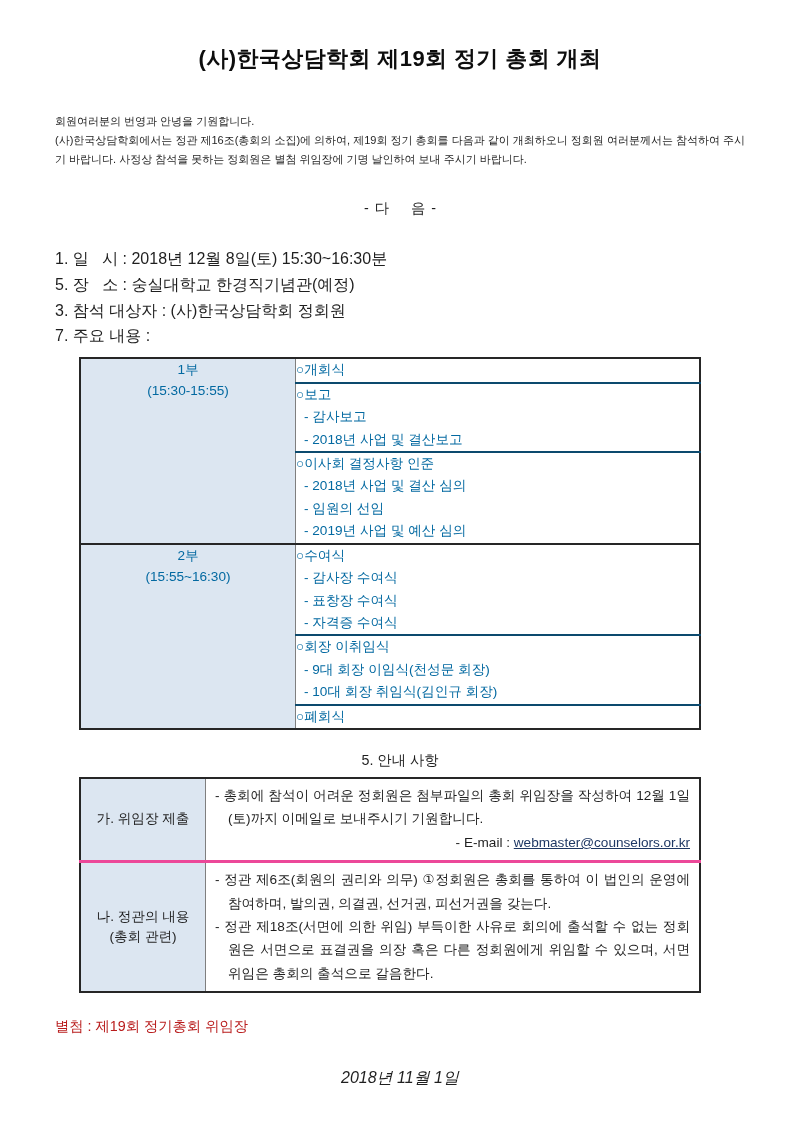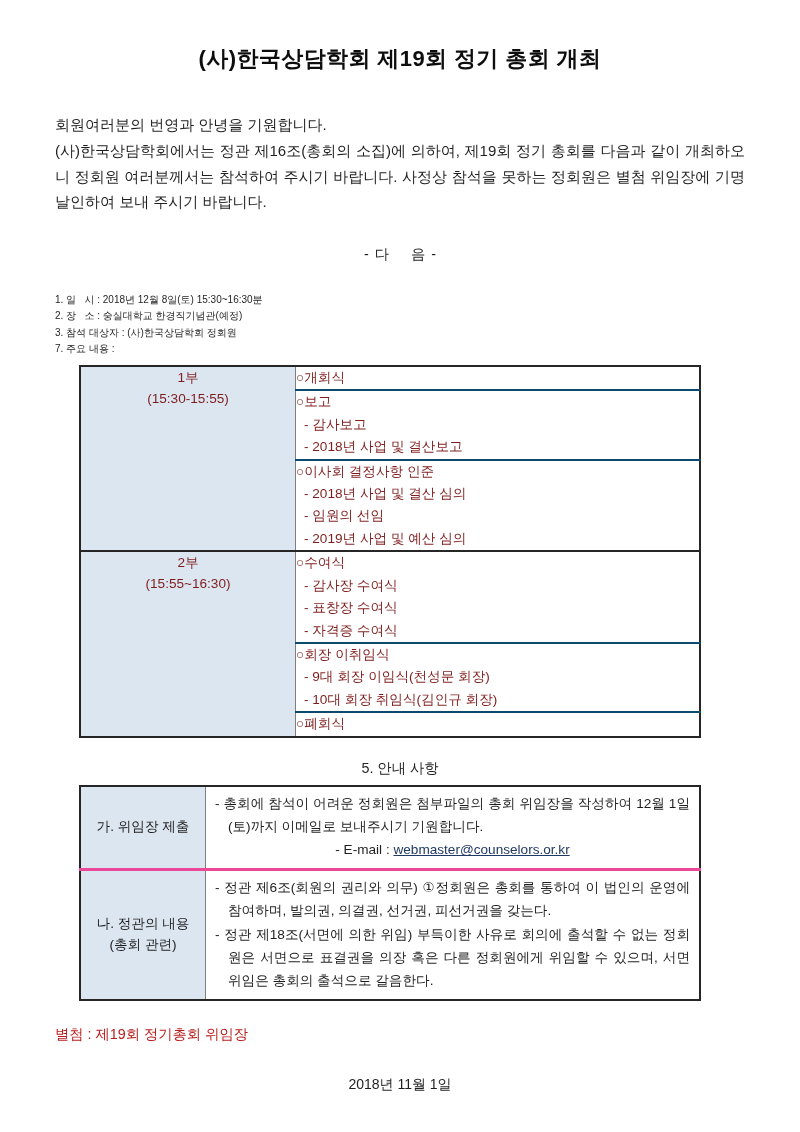--- a/index.html
+++ b/index.html
@@ -30,59 +30,59 @@
     font-weight: bold;
     letter-spacing: 0.4px;
     margin: 0;
     padding-top: 44px;
     color: #0d0d0d;
   }
 
   
   .intro {
     margin-top: 38px;
-    font-size: 15px;
+    font-size: 11px;
     line-height: 1.72;
     text-align: justify;
     color: #1f1f1f;
   }
   .intro-line { display: block; }
   .intro-body { display: block; text-align: justify; text-justify: inter-character; }
 
   
   .daeum {
     text-align: center;
     font-size: 14.3px;
     margin-top: 30px;
     color: #1f1f1f;
   }
   .daeum .gap { display: inline-block; width: 22px; }
   .daeum .dash { display: inline-block; padding: 0 6px; }
 
   
   .num-list {
     margin-top: 28px;
-    font-size: 10px;
+    font-size: 16px;
     line-height: 1.62;
     color: #1f1f1f;
   }
   .num-item { white-space: pre; }
 
   
   .prog-table {
     border-collapse: collapse;
     width: 622px;
     margin-top: 8px;
     margin-left: 24px;
     table-layout: fixed;
     border: 2px solid #262626;
   }
   .prog-table td {
     font-size: 13.6px;
-    color: #7f1d1d;
+    color: #0369a1;
     padding: 0;
     vertical-align: top;
   }
   .prog-part-cell {
     width: 214px;
     background: #dce6f1;
     border-right: 1px solid #7f7f7f;
     text-align: center;
     vertical-align: middle;
     line-height: 1.55;
@@ -135,58 +135,59 @@
     padding: 5px 9px 6px 9px;
     line-height: 1.72;
   }
   .notice-body p {
     margin: 0;
     text-align: justify;
     text-justify: inter-character;
     padding-left: 13px;
     text-indent: -13px;
   }
-  .notice-body p.nojust { text-align: center; }
+  .notice-body p.nojust { text-align: right; }
   .mail-link {
     color: #1f3864;
     text-decoration: underline;
   }
 
   
   .attach {
     margin-top: 24px;
     font-size: 14.3px;
     color: #b91c1c;
   }
   .doc-date {
     margin-top: 32px;
     text-align: center;
-    font-size: 14px;
-    color: #1f1f1f;
+    font-size: 16px;
+    color: #1f1f1f;
+    font-style: italic;
   }
 </style>
 </head>
 <body>
 
 <div class="page">
 
   <h1 class="doc-title">(사)한국상담학회 제19회 정기 총회 개최</h1>
 
   <div class="intro">
     <span class="intro-line">회원여러분의 번영과 안녕을 기원합니다.</span>
     <span class="intro-body">(사)한국상담학회에서는 정관 제16조(총회의 소집)에 의하여, 제19회 정기 총회를 다음과 같이 개최하오니 정회원 여러분께서는 참석하여 주시기 바랍니다. 사정상 참석을 못하는 정회원은 별첨 위임장에 기명 날인하여 보내 주시기 바랍니다.</span>
   </div>
 
   <div class="daeum">
     <span class="dash">-</span><span>다</span><span class="gap"></span><span>음</span><span class="dash">-</span>
   </div>
 
   <div class="num-list">
     <div class="num-item">1. 일   시 : 2018년 12월 8일(토) 15:30~16:30분</div>
-    <div class="num-item">2. 장   소 : 숭실대학교 한경직기념관(예정)</div>
+    <div class="num-item">5. 장   소 : 숭실대학교 한경직기념관(예정)</div>
     <div class="num-item">3. 참석 대상자 : (사)한국상담학회 정회원</div>
     <div class="num-item">7. 주요 내용 :</div>
   </div>
 
   <table class="prog-table">
     <tbody>
       <tr>
         <td class="prog-part-cell" rowspan="3">
           <span class="pname">1부</span>
           <span class="ptime">(15:30-15:55)</span>

